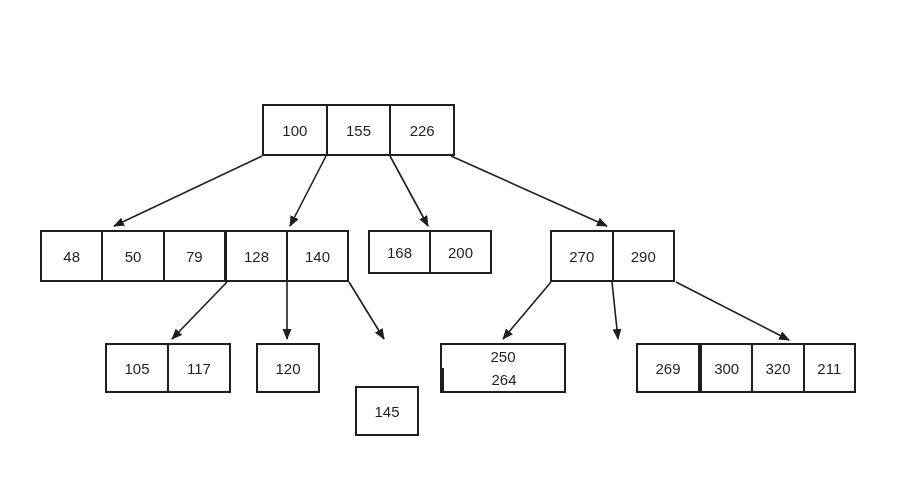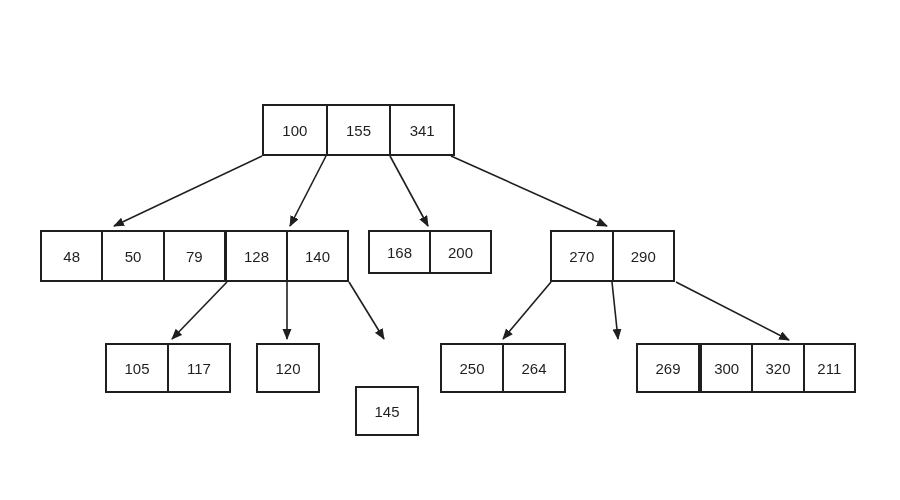--- a/index.html
+++ b/index.html
@@ -60,21 +60,21 @@
     <line class="edge" x1="287" y1="282" x2="287" y2="339" marker-end="url(#arrowhead)"></line>
     <line class="edge" x1="349" y1="282" x2="384" y2="339" marker-end="url(#arrowhead)"></line>
     <line class="edge" x1="551" y1="282" x2="503" y2="339" marker-end="url(#arrowhead)"></line>
     <line class="edge" x1="612" y1="282" x2="618" y2="339" marker-end="url(#arrowhead)"></line>
     <line class="edge" x1="676" y1="282" x2="789" y2="340" marker-end="url(#arrowhead)"></line>
   </svg>
 
   <div class="btree-node" style="left:262px; top:104px; width:193px; height:52px;">
     <span class="btree-cell">100</span>
     <span class="btree-cell">155</span>
-    <span class="btree-cell">341</span>
+    <span class="btree-cell">226</span>
   </div>
 
   <div class="btree-node" style="left:12px; top:230px; width:186px; height:52px;margin-left:28px;">
     <span class="btree-cell">48</span>
     <span class="btree-cell">50</span>
     <span class="btree-cell">79</span>
   </div>
 
   <div class="btree-node" style="left:225px; top:230px; width:124px; height:52px;">
     <span class="btree-cell">128</span>
@@ -97,21 +97,21 @@
   </div>
 
   <div class="btree-node" style="left:256px; top:343px; width:64px; height:50px;">
     <span class="btree-cell">120</span>
   </div>
 
   <div class="btree-node" style="left:355px; top:343px; width:64px; height:50px;margin-top:43px;">
     <span class="btree-cell">145</span>
   </div>
 
-  <div class="btree-node" style="left:440px; top:343px; width:126px; height:50px;">
+  <div class="btree-node" style="left:440px; top:343px; width:126px; height:50px;flex-direction:column;">
     <span class="btree-cell">250</span>
     <span class="btree-cell">264</span>
   </div>
 
   <div class="btree-node" style="left:588px; top:343px; width:64px; height:50px;margin-left:48px;">
     <span class="btree-cell">269</span>
   </div>
 
   <div class="btree-node" style="left:700px; top:343px; width:156px; height:50px;">
     <span class="btree-cell">300</span>

